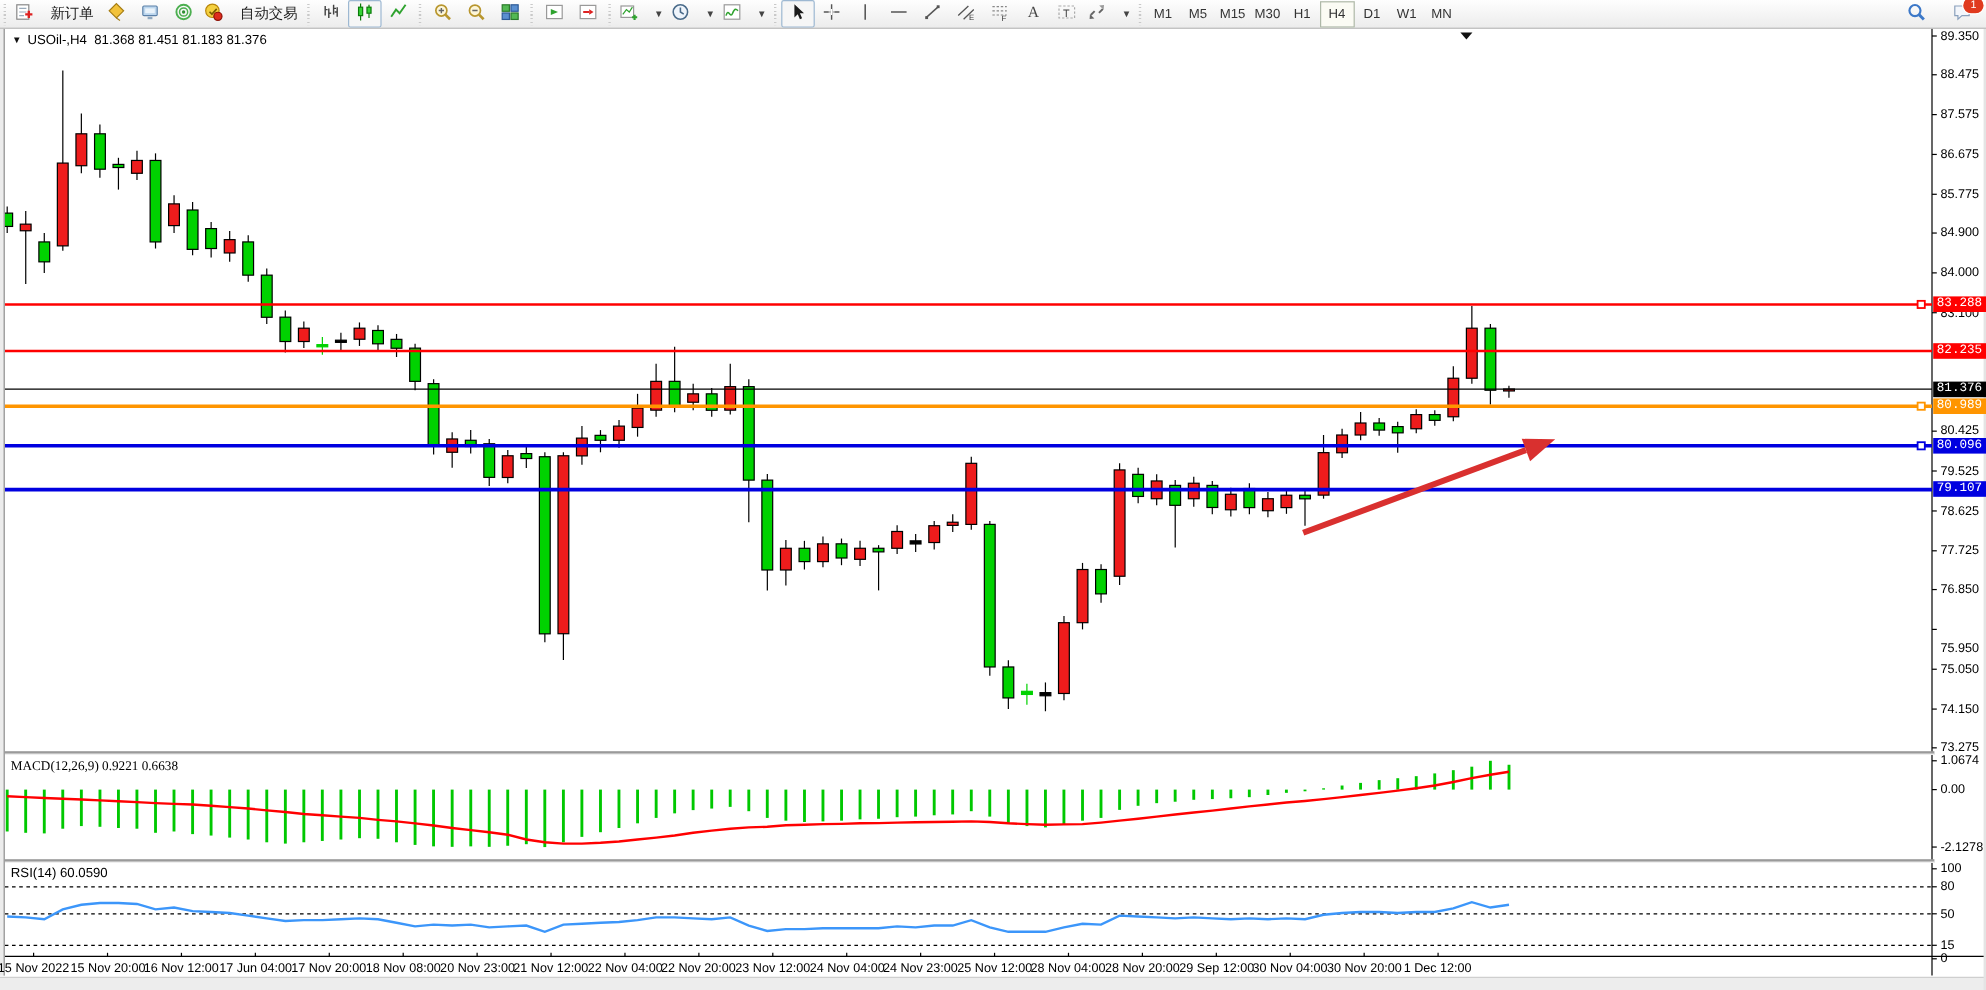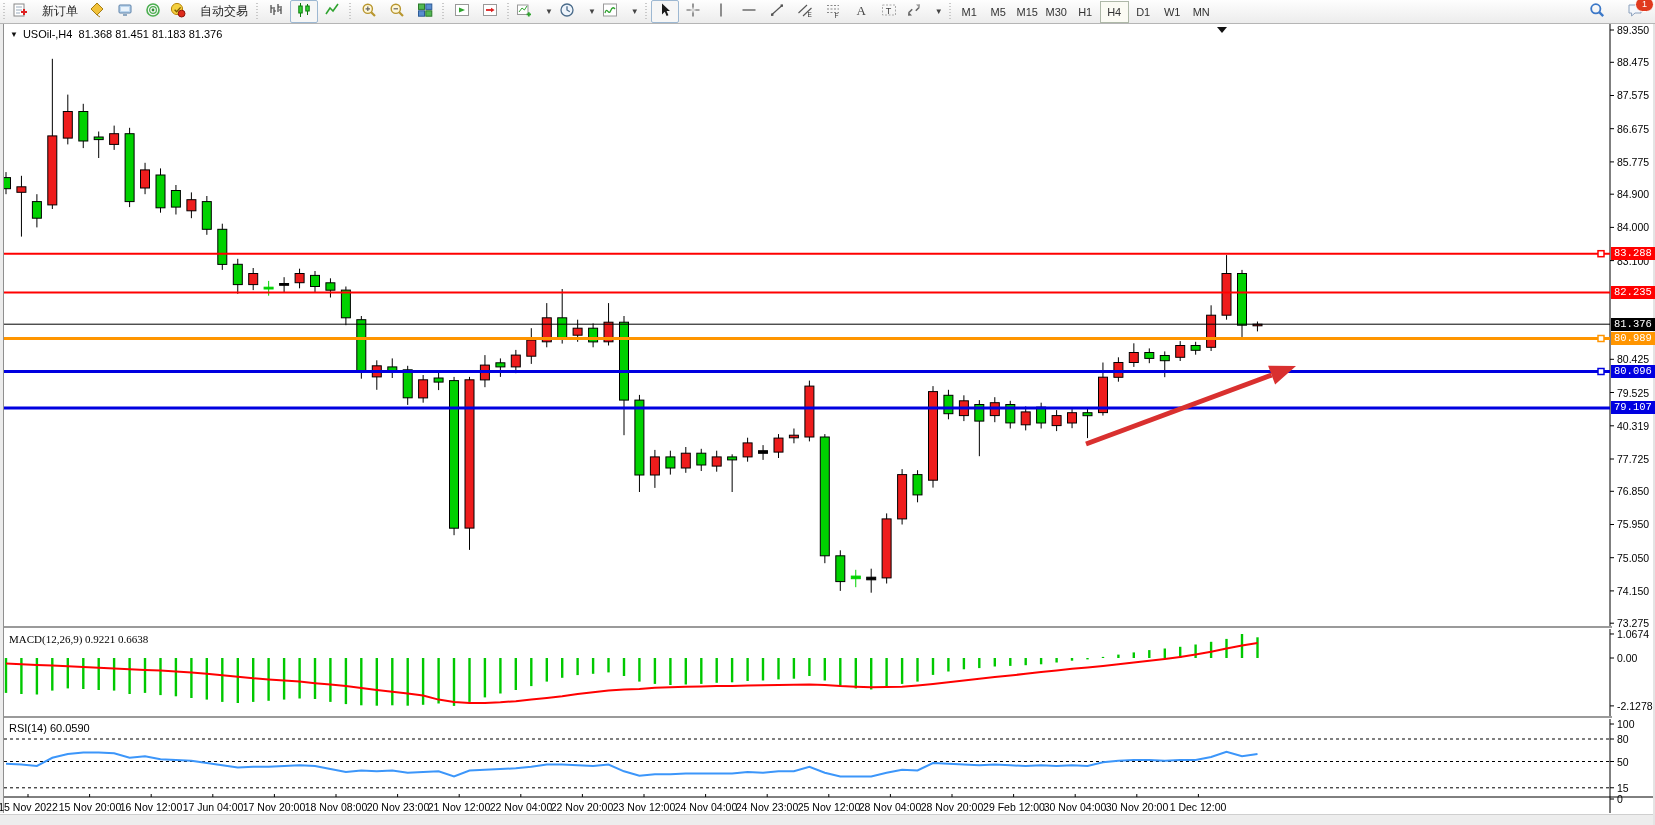--- a/index.html
+++ b/index.html
@@ -577,24 +577,24 @@
       <div class="tick-label" style="top:24px">89.350</div>
       <div class="tick-label" style="top:56px">88.475</div>
       <div class="tick-label" style="top:89px">87.575</div>
       <div class="tick-label" style="top:123px">86.675</div>
       <div class="tick-label" style="top:156px">85.775</div>
       <div class="tick-label" style="top:188px">84.900</div>
       <div class="tick-label" style="top:221px">84.000</div>
       <div class="tick-label" style="top:255px">83.100</div>
       <div class="tick-label" style="top:353px">80.425</div>
       <div class="tick-label" style="top:387px">79.525</div>
-      <div class="tick-label" style="top:420px">40.319</div>
+      <div class="tick-label" style="top:420px">78.625</div>
       <div class="tick-label" style="top:453px">77.725</div>
       <div class="tick-label" style="top:485px">76.850</div>
-      <div class="tick-label" style="top:518px">75.950</div>
+      <div class="tick-label" style="top:534px">75.950</div>
       <div class="tick-label" style="top:552px">75.050</div>
       <div class="tick-label" style="top:585px">74.150</div>
       <div class="tick-label" style="top:617px">73.275</div>
       <div class="badge" style="top:247px;background:#ff0000">83.288</div>
       <div class="badge" style="top:286px;background:#ff0000">82.235</div>
       <div class="badge" style="top:318px;background:#000000">81.376</div>
       <div class="badge" style="top:332px;background:#ff9500">80.989</div>
       <div class="badge" style="top:365px;background:#0000e0">80.096</div>
       <div class="badge" style="top:401px;background:#0000e0">79.107</div>
       <div class="tick-label" style="top:628px">1.0674</div>
@@ -616,19 +616,19 @@
       <div class="time-label" style="left:361px">20 Nov 23:00</div>
       <div class="time-label" style="left:422px">21 Nov 12:00</div>
       <div class="time-label" style="left:484px">22 Nov 04:00</div>
       <div class="time-label" style="left:545px">22 Nov 20:00</div>
       <div class="time-label" style="left:607px">23 Nov 12:00</div>
       <div class="time-label" style="left:669px">24 Nov 04:00</div>
       <div class="time-label" style="left:730px">24 Nov 23:00</div>
       <div class="time-label" style="left:792px">25 Nov 12:00</div>
       <div class="time-label" style="left:853px">28 Nov 04:00</div>
       <div class="time-label" style="left:915px">28 Nov 20:00</div>
-      <div class="time-label" style="left:977px">29 Feb 12:00</div>
+      <div class="time-label" style="left:977px">29 Sep 12:00</div>
       <div class="time-label" style="left:1038px">30 Nov 04:00</div>
       <div class="time-label" style="left:1100px">30 Nov 20:00</div>
       <div class="time-label" style="left:1161px">1 Dec 12:00</div>
     </div>
   <div id="bottomstrip"></div>
 </div>
 
 </body></html>

